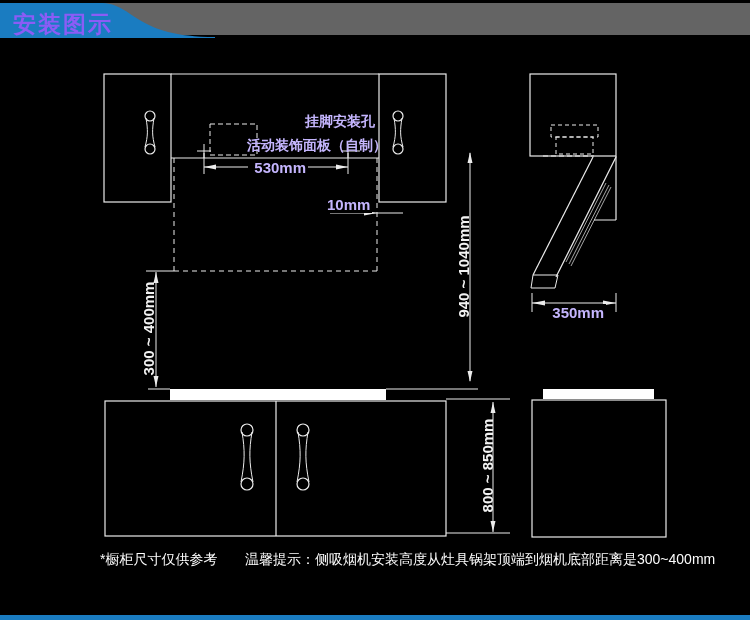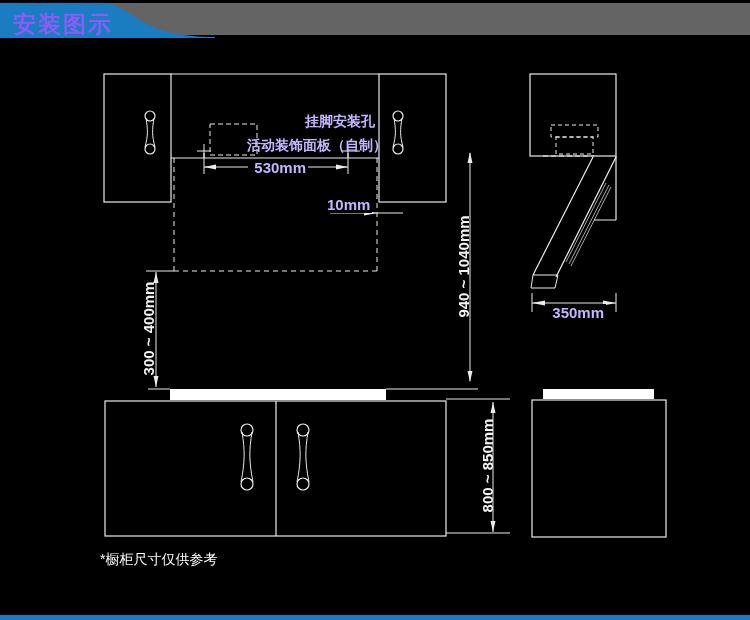--- a/index.html
+++ b/index.html
@@ -157,15 +157,16 @@
   <div class="lbl dim" style="left:248px;top:159px;width:56px;">530mm</div>
   <div class="lbl dim" style="left:325px;top:196px;">10mm</div>
 
   <div class="vdim" style="left:83px;top:320px;">300 ~ 400mm</div>
   <div class="vdim" style="left:398px;top:258px;">940 ~ 1040mm</div>
   <div class="vdim" style="left:422px;top:457px;">800 ~ 850mm</div>
 
   <div class="lbl dim" style="left:546px;top:304px;width:56px;">350mm</div>
 
   <div class="footer-note" style="left:100px;">*橱柜尺寸仅供参考</div>
+  <div class="footer-note" style="left:245px;">温馨提示：侧吸烟机安装高度从灶具锅架顶端到烟机底部距离是300~400mm</div>
 
   <div class="footer-bar"></div>
 </div>
 
 </body></html>

